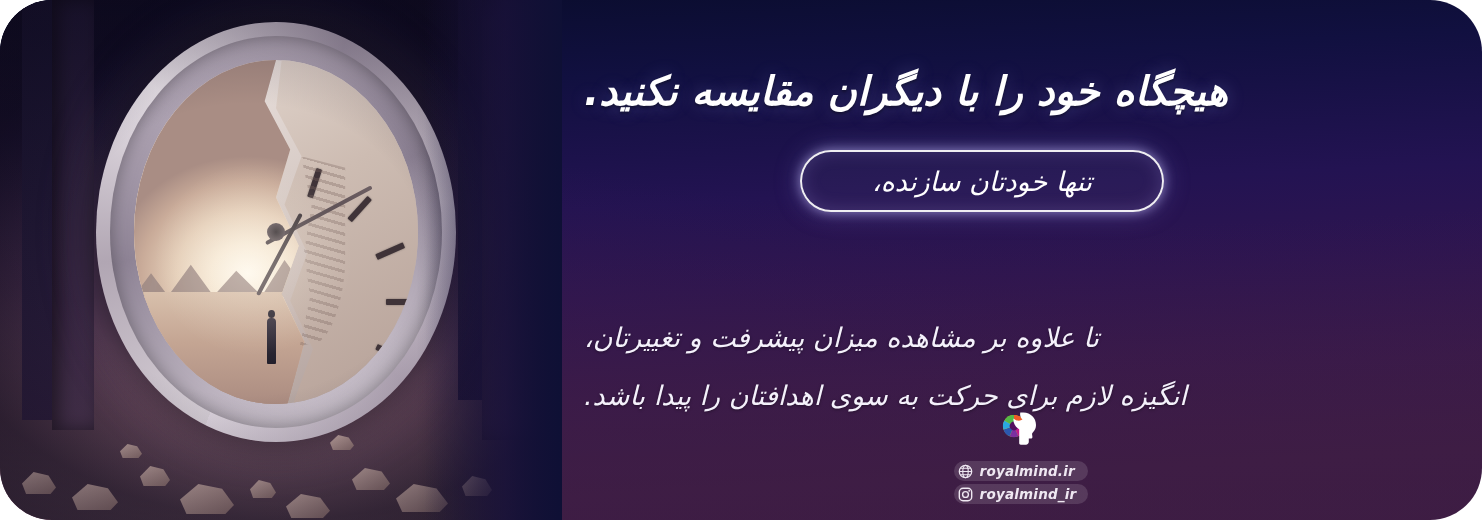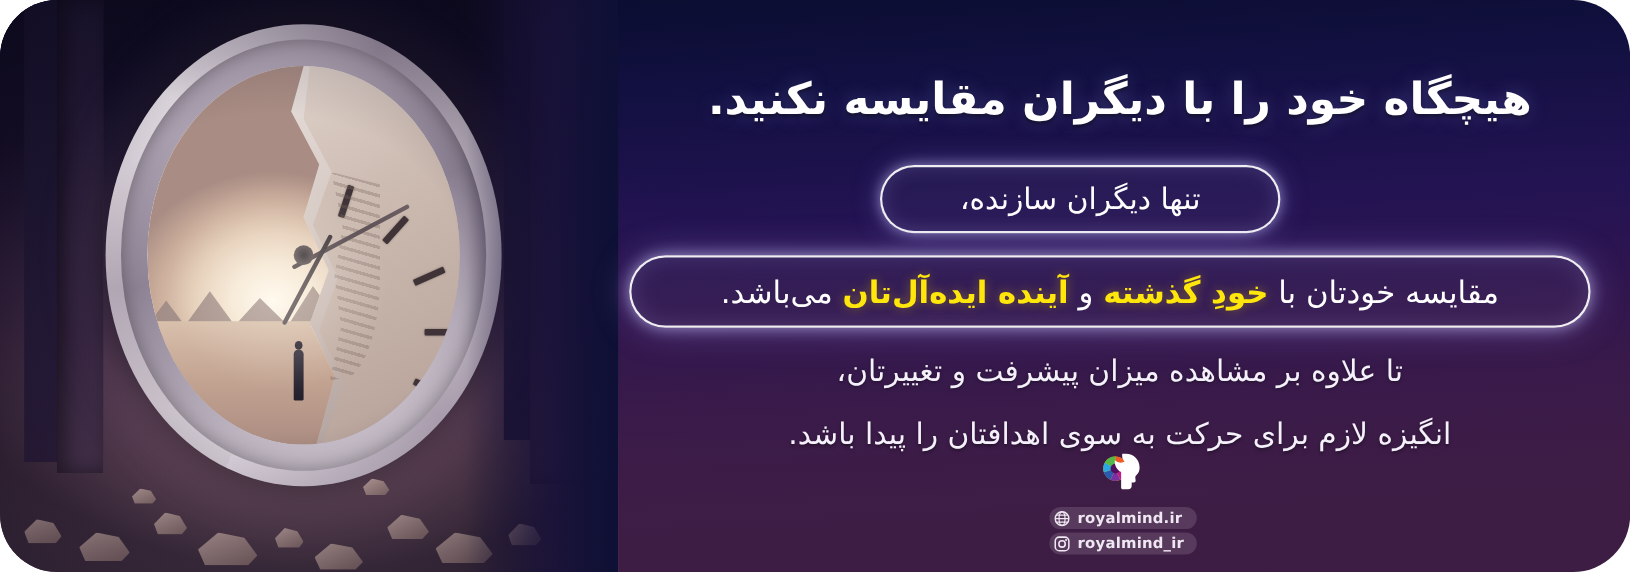--- a/index.html
+++ b/index.html
@@ -170,21 +170,21 @@
   }
   .art-fade{
     position:absolute;right:-2px;top:0;width:140px;height:100%;
     background:linear-gradient(270deg,#0e1035 0%, rgba(25,18,62,.72) 42%, rgba(40,24,74,0) 100%);
     pointer-events:none;
   }
 
   
   .copy{
     position:absolute;left:560px;top:0;right:0;bottom:0;
-    direction:rtl;text-align:center;
+    direction:rtl;text-align:left;font-style:italic;
   }
 
   .headline{
     position:absolute;top:66px;right:30px;left:24px;
     font-size:40px;font-weight:700;color:#ffffff;
     letter-spacing:.2px;line-height:1.25;
     text-shadow:0 0 18px rgba(150,160,255,.28), 0 2px 3px rgba(0,0,0,.45);
     white-space:nowrap;
   }
 
@@ -316,26 +316,23 @@
 
     <div class="art-vignette"></div>
     <div class="art-fade"></div>
   </div>
 
   <div class="copy">
 
     <div class="headline">هیچگاه خود را با دیگران مقایسه نکنید.</div>
 
     <div class="pill pill-1">
-      <span>تنها دیگران سازنده،</span>
+      <span>تنها خودتان سازنده،</span>
     </div>
 
-    <div class="pill pill-2">
-      <span class="txt"><span>مقایسه خودتان با </span><span class="hl">خودِ گذشته</span><span> و </span><span class="hl">آینده ایده‌آل‌تان</span><span> می‌باشد.</span></span>
-    </div>
 
     <div class="body-line body-1">تا علاوه بر مشاهده میزان پیشرفت و تغییرتان،</div>
 
     <div class="body-line body-2">انگیزه لازم برای حرکت به سوی اهدافتان را پیدا باشد.</div>
 
     <div class="brand">
 
       <div class="logo">
         <svg width="46" height="46" viewBox="0 0 46 46" aria-hidden="true">
           <g>

